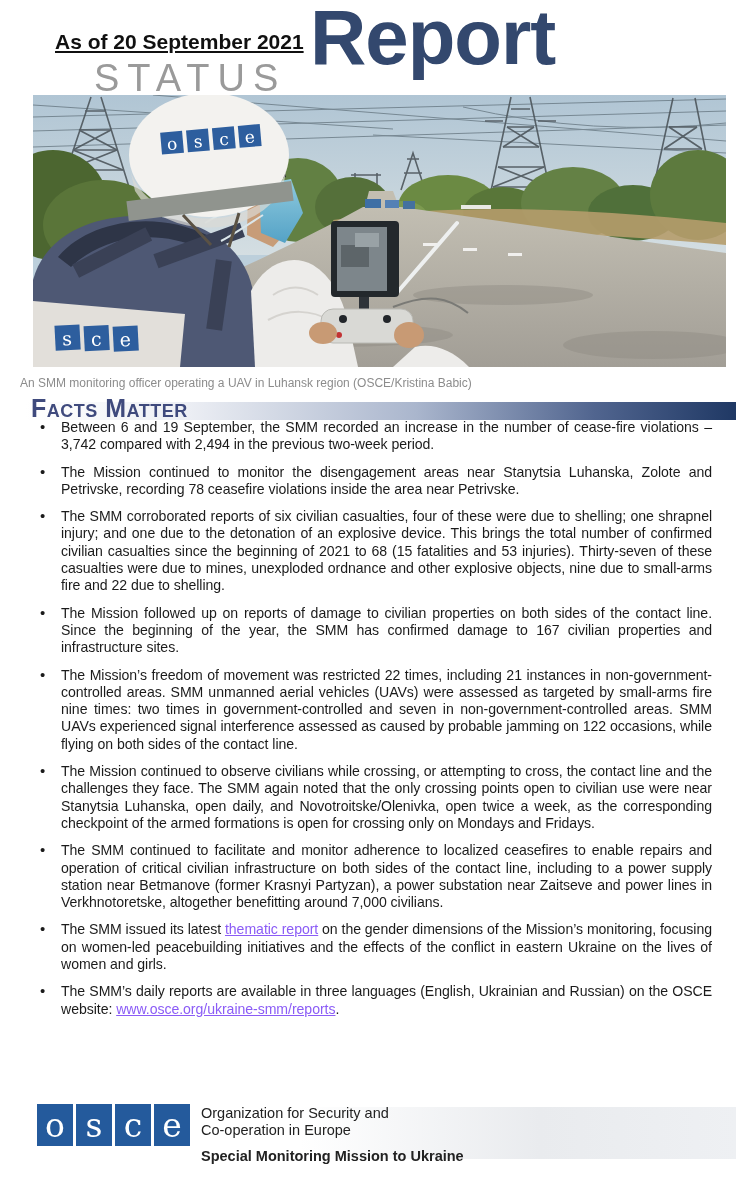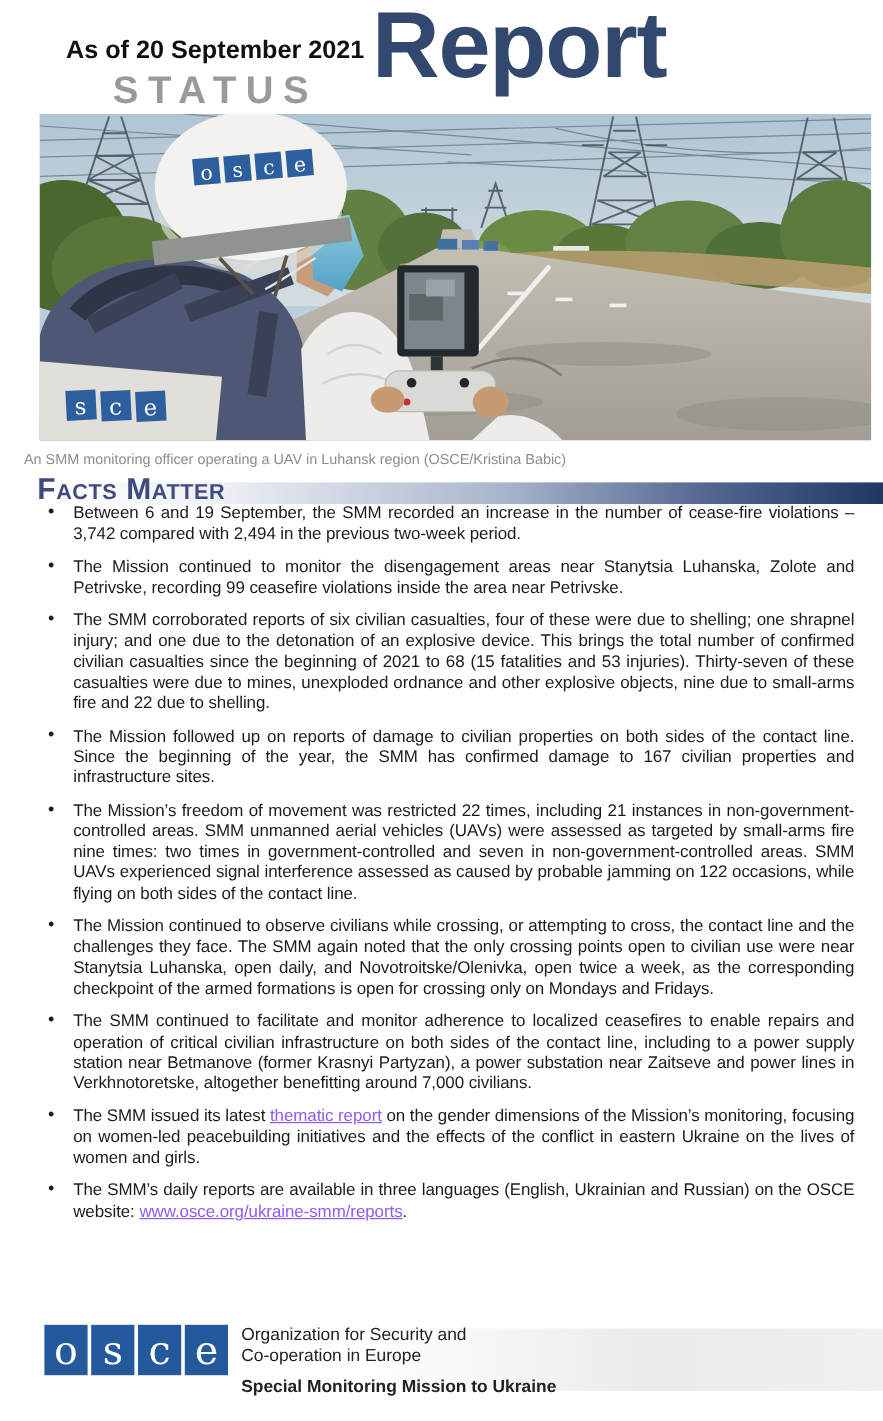--- a/index.html
+++ b/index.html
@@ -1,22 +1,22 @@
 <!DOCTYPE html>
 <html><head>
 <meta charset="utf-8">
 <style>
   html,body{margin:0;padding:0;background:#ffffff;}
   .page{
     position:relative;width:736px;height:1184px;background:#ffffff;overflow:hidden;
     font-family:"Liberation Sans",sans-serif;color:#1b1b1b;
   }
   
-  .date-line{position:absolute;left:55px;top:30px;font-size:21px;font-weight:bold;color:#101010;white-space:nowrap;}
-  .status-label{position:absolute;left:94px;top:57px;font-size:32px;font-weight:bold;color:#9a9a9a;letter-spacing:8px;white-space:nowrap;}
+  .date-line{position:absolute;left:55px;top:30px;font-size:21px;font-weight:bold;color:#101010;white-space:nowrap;text-decoration:underline;}
+  .status-label{position:absolute;left:94px;top:57px;font-size:38px;font-weight:normal;color:#9a9a9a;letter-spacing:8px;white-space:nowrap;}
   .report-title{position:absolute;left:310px;top:-8px;font-size:78px;font-weight:bold;color:#33486e;letter-spacing:-1px;white-space:nowrap;}
   
   .photo{position:absolute;left:33px;top:95px;width:693px;height:272px;overflow:hidden;background:#bccfdb;}
   .photo svg{display:block;}
   .caption{position:absolute;left:0;top:376px;width:736px;text-align:left;font-size:12px;color:#8c8c8c;margin-left:20px;}
   
   .section-bar{position:absolute;left:25px;top:402px;width:711px;height:18px;
     background:linear-gradient(90deg,#ffffff 0%,#eef0f5 22%,#aab6cd 55%,#51658f 80%,#1f3864 100%);}
   .section-title{position:absolute;left:31px;top:394px;font-size:25px;font-weight:bold;color:#3f4a7d;
     font-variant:small-caps;letter-spacing:.5px;}
@@ -195,21 +195,21 @@
     </svg>
   </div>
 
   <div class="caption">An SMM monitoring officer operating a UAV in Luhansk region (OSCE/Kristina Babic)</div>
 
   <div class="section-bar"></div>
   <div class="section-title">Facts Matter</div>
 
   <ul class="facts">
       <li>Between 6 and 19 September, the SMM recorded an increase in the number of cease-fire violations – 3,742 compared with 2,494 in the previous two-week period.</li>
-      <li>The Mission continued to monitor the disengagement areas near Stanytsia Luhanska, Zolote and Petrivske, recording 99 ceasefire violations inside the area near Petrivske.</li>
+      <li>The Mission continued to monitor the disengagement areas near Stanytsia Luhanska, Zolote and Petrivske, recording 78 ceasefire violations inside the area near Petrivske.</li>
       <li>The SMM corroborated reports of six civilian casualties, four of these were due to shelling; one shrapnel injury; and one due to the detonation of an explosive device. This brings the total number of confirmed civilian casualties since the beginning of 2021 to 68 (15 fatalities and 53 injuries). Thirty-seven of these casualties were due to mines, unexploded ordnance and other explosive objects, nine due to small-arms fire and 22 due to shelling.</li>
       <li>The Mission followed up on reports of damage to civilian properties on both sides of the contact line. Since the beginning of the year, the SMM has confirmed damage to 167 civilian properties and infrastructure sites.</li>
       <li>The Mission’s freedom of movement was restricted 22 times, including 21 instances in non-government-controlled areas. SMM unmanned aerial vehicles (UAVs) were assessed as targeted by small-arms fire nine times: two times in government-controlled and seven in non-government-controlled areas. SMM UAVs experienced signal interference assessed as caused by probable jamming on 122 occasions, while flying on both sides of the contact line.</li>
       <li>The Mission continued to observe civilians while crossing, or attempting to cross, the contact line and the challenges they face. The SMM again noted that the only crossing points open to civilian use were near Stanytsia Luhanska, open daily, and Novotroitske/Olenivka, open twice a week, as the corresponding checkpoint of the armed formations is open for crossing only on Mondays and Fridays.</li>
       <li>The SMM continued to facilitate and monitor adherence to localized ceasefires to enable repairs and operation of critical civilian infrastructure on both sides of the contact line, including to a power supply station near Betmanove (former Krasnyi Partyzan), a power substation near Zaitseve and power lines in Verkhnotoretske, altogether benefitting around 7,000 civilians.</li>
       <li>The SMM issued its latest <a href="#">thematic report</a> on the gender dimensions of the Mission’s monitoring, focusing on women-led peacebuilding initiatives and the effects of the conflict in eastern Ukraine on the lives of women and girls.</li>
       <li>The SMM’s daily reports are available in three languages (English, Ukrainian and Russian) on the OSCE website: <a href="#">www.osce.org/ukraine-smm/reports</a>.</li>
     </ul>
 
   <div class="footer-band"></div>

